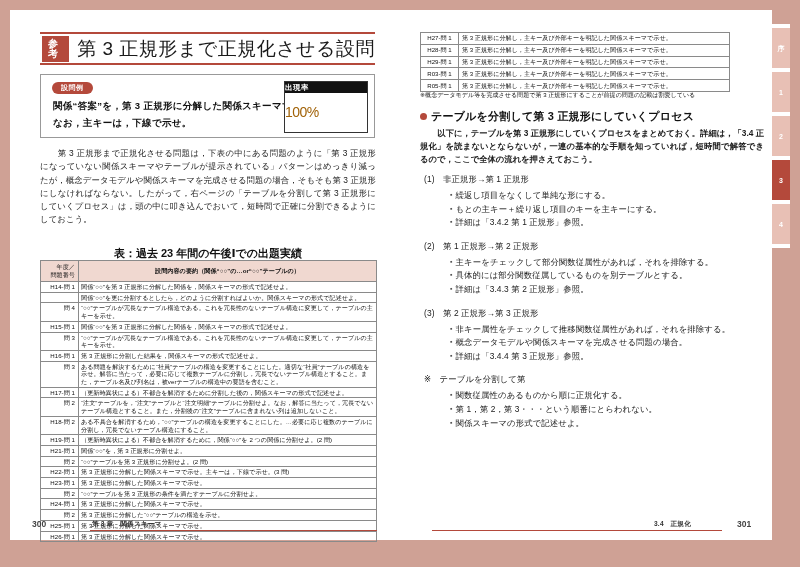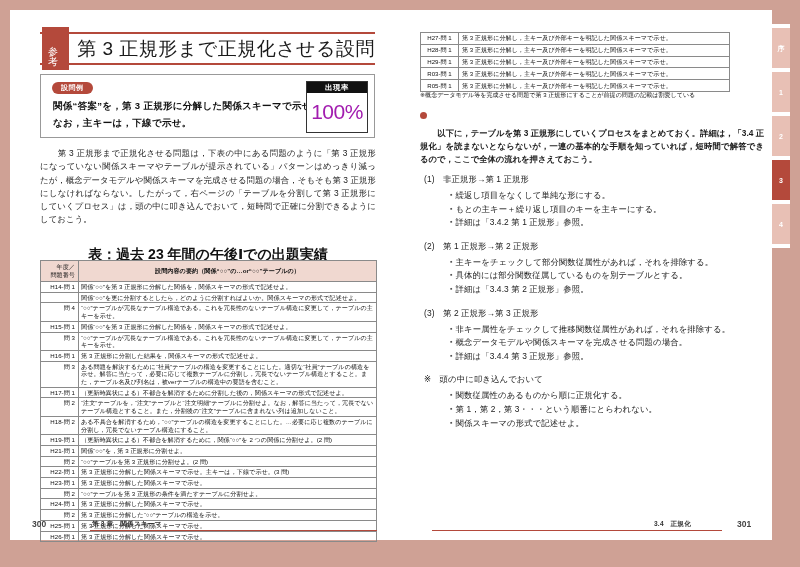--- a/index.html
+++ b/index.html
@@ -42,22 +42,22 @@
     border-top: 2px solid #b4493b;
     border-bottom: 2px solid #b4493b;
     height: 33px;
     display: flex;
     align-items: center;
   }
   .ref-badge {
     background: #b4493b;
     color: #fff;
     font-size: 10px;
-    font-weight: normal;
-    padding: 20px 6px 3px 6px;
+    font-weight: bold;
+    padding: 3px 6px 3px 6px;
     line-height: 1;
     letter-spacing: 0.5px;
     margin-right: 8px;
     margin-left: 2px;
   }
   .ref-title {
     font-size: 19px;
     font-weight: normal;
     color: #1a1a1a;
     letter-spacing: 0.5px;
@@ -91,37 +91,36 @@
     font-weight: bold;
     color: #111;
     letter-spacing: 0.3px;
     white-space: nowrap;
   }
   .ex-line.l1 { top: 25px; }
   .ex-line.l2 { top: 42px; }
   .rate-box {
     position: absolute;
     right: 6px; top: 6px;
-    width: 62px; height: 52px;
+    width: 84px; height: 52px;
     border: 1px solid #333;
     background: #fff;
-    text-align: center;
   }
   .rate-label {
     background: #111;
     color: #fff;
     font-size: 7.5px;
     font-weight: bold;
     line-height: 11px;
     height: 11px;
     letter-spacing: 0.5px;
   }
   .rate-value {
-    color: #a21caf;
-    font-size: 21px;
+    color: #a16207;
+    font-size: 14px;
     font-weight: normal;
     line-height: 38px;
     letter-spacing: -0.5px;
   }
 
   
   .intro-para {
     position: absolute;
     left: 30px; top: 137px;
     width: 336px;
@@ -132,21 +131,21 @@
     letter-spacing: 0.1px;
   }
   .intro-para p { margin: 0; text-indent: 9px; }
 
   
   .table-caption {
     position: absolute;
     left: 30px; top: 236px;
     width: 336px;
     text-align: center;
-    font-size: 14px;
+    font-size: 11px;
     font-weight: bold;
     color: #111;
   }
 
   
   .hist-table {
     position: absolute;
     left: 30px; top: 250px;
     width: 336px;
     border-collapse: collapse;
@@ -501,21 +500,21 @@
             <tr>
               <td class="c-no">R05-問 1</td>
               <td>第 3 正規形に分解し，主キー及び外部キーを明記した関係スキーマで示せ。</td>
             </tr>
           </tbody>
       </table>
 
       <div class="note-line">※概念データモデル等を完成させる問題で第 3 正規形にすることが前提の問題の記載は割愛している</div>
 
       <div class="sect-head">
-        <span class="dot"></span>
+        <span class="dot"></span><span>テーブルを分割して第 3 正規形にしていくプロセス</span>
       </div>
 
       <div class="sect-para">
         <p>　以下に，テーブルを第 3 正規形にしていくプロセスをまとめておく。詳細は，「3.4 正規化」を読まないとならないが，一連の基本的な手順を知っていれば，短時間で解答できるので，ここで全体の流れを押さえておこう。</p>
       </div>
 
       <div class="proc-list" id="proc-list">
           <div class="proc-group">
             <div class="proc-title">(1)　非正規形→第 1 正規形</div>
             <div class="proc-item"><span class="bul">▪</span><span>繰返し項目をなくして単純な形にする。</span></div>
@@ -528,21 +527,21 @@
             <div class="proc-item"><span class="bul">▪</span><span>具体的には部分関数従属しているものを別テーブルとする。</span></div>
             <div class="proc-item"><span class="bul">▪</span><span>詳細は「3.4.3 第 2 正規形」参照。</span></div>
           </div>
           <div class="proc-group">
             <div class="proc-title">(3)　第 2 正規形→第 3 正規形</div>
             <div class="proc-item"><span class="bul">▪</span><span>非キー属性をチェックして推移関数従属性があれば，それを排除する。</span></div>
             <div class="proc-item"><span class="bul">▪</span><span>概念データモデルや関係スキーマを完成させる問題の場合。</span></div>
             <div class="proc-item"><span class="bul">▪</span><span>詳細は「3.4.4 第 3 正規形」参照。</span></div>
           </div>
           <div class="proc-group">
-            <div class="proc-title">※　頭の中に叩き込んでおいて</div>
+            <div class="proc-title">※　テーブルを分割して第</div>
             <div class="proc-item"><span class="bul">▪</span><span>関数従属性のあるものから順に正規化する。</span></div>
             <div class="proc-item"><span class="bul">▪</span><span>第 1，第 2，第 3・・・という順番にとらわれない。</span></div>
             <div class="proc-item"><span class="bul">▪</span><span>関係スキーマの形式で記述せよ。</span></div>
           </div>
         </div>
 
       <div class="footer-right">
         <div class="footer-rule-r"></div>
         <div class="footer-sect">3.4　正規化</div>
         <div class="footer-pageno-r">301</div>

